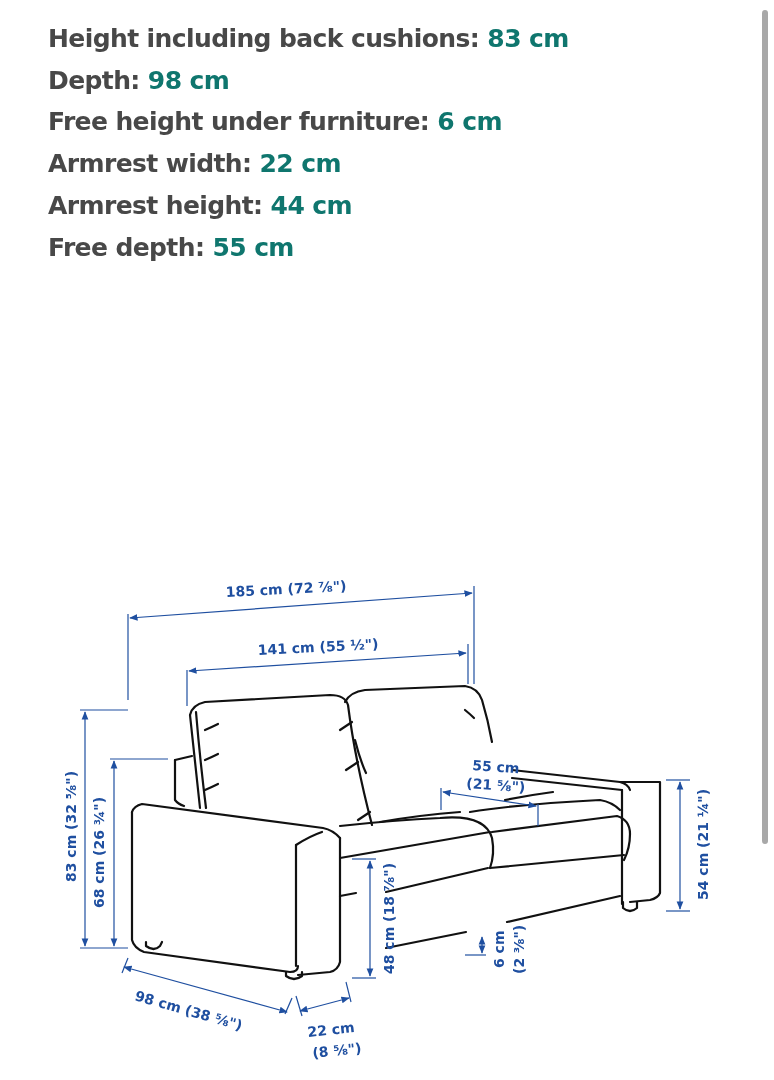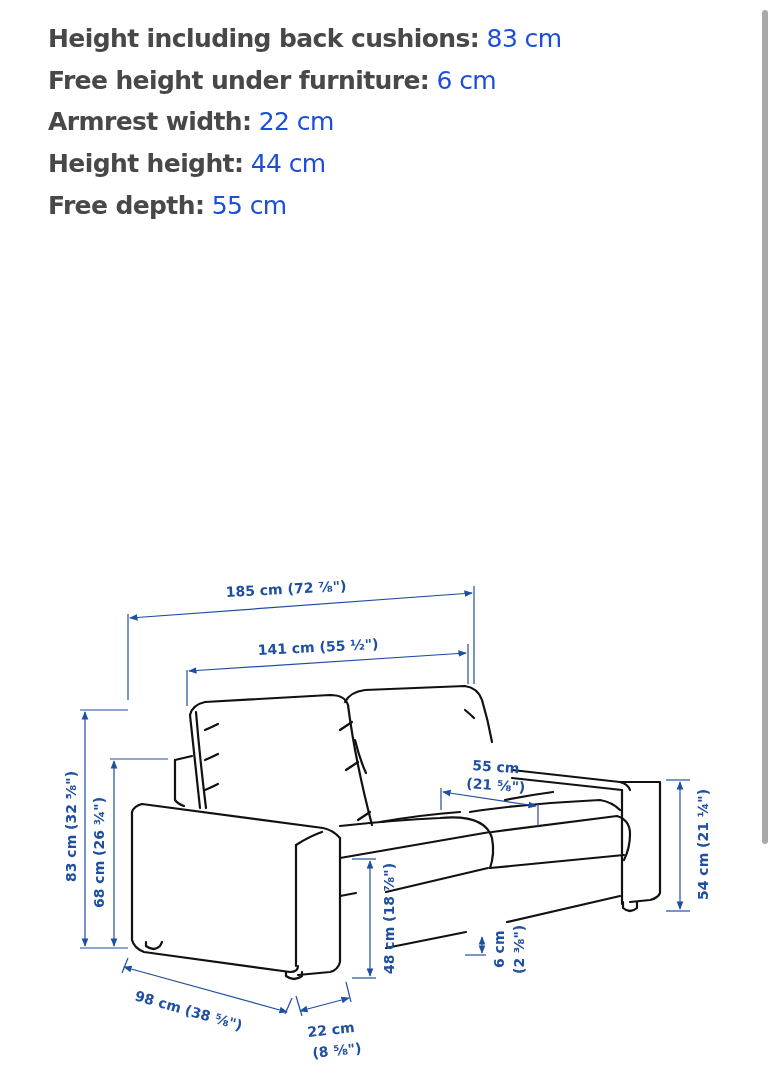--- a/index.html
+++ b/index.html
@@ -5,38 +5,39 @@
     html, body { margin: 0; padding: 0; }
     body {
       width: 774px; height: 1080px; background: #ffffff; position: relative; overflow: hidden;
       font-family: "DejaVu Sans", "Liberation Sans", sans-serif;
     }
     .specs { position: absolute; left: 48px; top: 18px; }
     .spec-row {
       font-size: 25px; line-height: 41.7px; color: #484848; white-space: nowrap; letter-spacing: -0.6px;
     }
     .spec-label { font-weight: bold; color: #484848; text-align: right; }
-    .spec-value { font-weight: normal; color: #1d4ed8; margin-top: 16px; }
+    .spec-value { font-weight: bold; color: #0f766e; margin-top: 16px; }
     .scrollbar {
       position: absolute; left: 762px; top: 10px; width: 6px; height: 834px;
       background: #a8a8a8; border-radius: 3px;
     }
     .diagram { position: absolute; left: 0; top: 560px; width: 774px; height: 520px; }
     .dim-text {
       font-family: "DejaVu Sans", "Liberation Sans", sans-serif; font-weight: bold; font-size: 14px; fill: #1f4fa0;
     }
   </style>
 </head>
 <body>
 
 <div class="specs">
   <div class="spec-row"><span class="spec-label">Height including back cushions:</span><span class="spec-value"> 83 cm</span></div>
+  <div class="spec-row"><span class="spec-label">Depth:</span><span class="spec-value"> 98 cm</span></div>
   <div class="spec-row"><span class="spec-label">Free height under furniture:</span><span class="spec-value"> 6 cm</span></div>
   <div class="spec-row"><span class="spec-label">Armrest width:</span><span class="spec-value"> 22 cm</span></div>
-  <div class="spec-row"><span class="spec-label">Height height:</span><span class="spec-value"> 44 cm</span></div>
+  <div class="spec-row"><span class="spec-label">Armrest height:</span><span class="spec-value"> 44 cm</span></div>
   <div class="spec-row"><span class="spec-label">Free depth:</span><span class="spec-value"> 55 cm</span></div>
 </div>
 
 <div class="scrollbar"></div>
 
 <svg class="diagram" viewBox="0 560 774 520" xmlns="http://www.w3.org/2000/svg">
   <defs>
     <marker id="arr" viewBox="0 0 10 10" refX="9" refY="5" markerWidth="7" markerHeight="7" orient="auto-start-reverse">
       <path d="M0,1 L10,5 L0,9 z" fill="#1f4fa0"></path>
     </marker>

